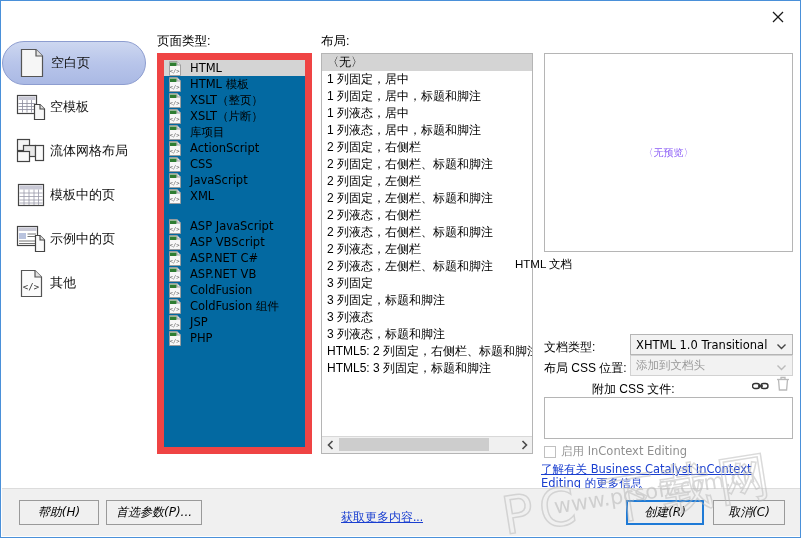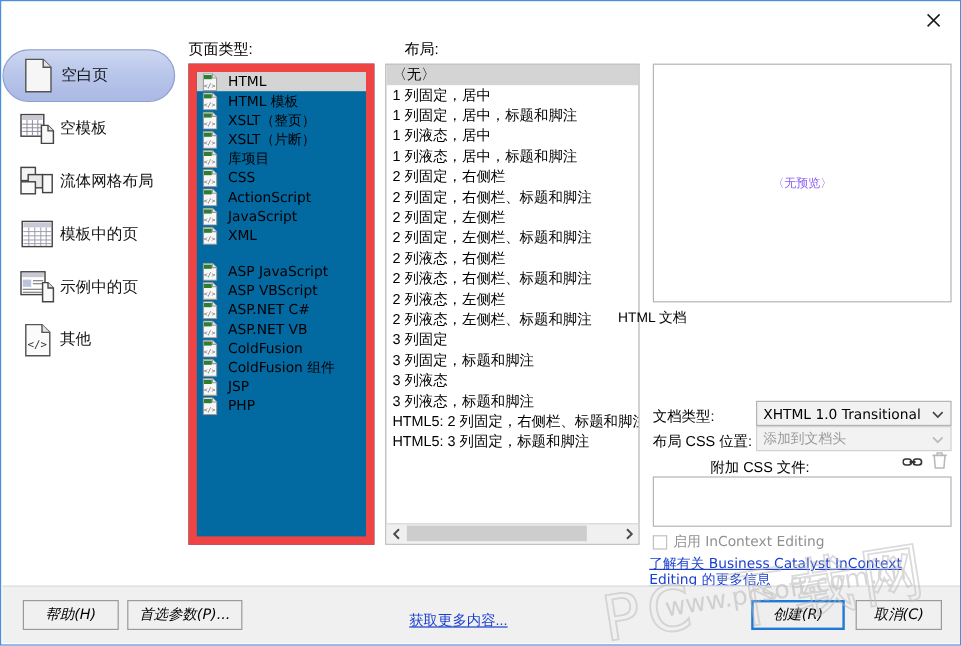--- a/index.html
+++ b/index.html
@@ -305,21 +305,21 @@
     <div id="title-text">新建文档</div>
     <div id="close-btn">
       <svg width="12" height="12" viewBox="0 0 12 12" aria-hidden="true">
         <line x1="1" y1="1" x2="11" y2="11" stroke="#1a1a1a" stroke-width="1.3"></line>
         <line x1="11" y1="1" x2="1" y2="11" stroke="#1a1a1a" stroke-width="1.3"></line>
       </svg>
     </div>
   </div>
 
   <div class="col-label" style="left:156px; top:32px;">页面类型:</div>
-  <div class="col-label" style="left:336px; top:32px;text-align:center;">布局:</div>
+  <div class="col-label" style="left:320px; top:32px;text-align:center;">布局:</div>
 
   <div id="category-list">
       <div class="cat-item selected">
         <span class="cat-icon">
           <svg width="26" height="30" viewBox="0 0 26 30">
             <path d="M2.5 1.5 H17 L23.5 8 V28.5 H2.5 Z" fill="#f6f6f6" stroke="#555" stroke-width="1.2"></path>
             <path d="M17 1.5 V8 H23.5" fill="#e2e2e2" stroke="#555" stroke-width="1.2"></path>
           </svg>
         </span>
         <span class="cat-text">空白页</span>
@@ -449,30 +449,30 @@
           </svg></span>
         <span class="pt-label">库项目</span>
       </div>
       <div class="pt-item">
         <span class="pt-icon"><svg width="15" height="15" viewBox="0 0 15 15">
             <path d="M1.5 0.5 H9 L12.5 4 V14.5 H1.5 Z" fill="#f7f7f7" stroke="#9a9a9a" stroke-width="0.9"></path>
             <path d="M9 0.5 V4 H12.5" fill="#e6e6e6" stroke="#9a9a9a" stroke-width="0.9"></path>
             <rect x="2" y="1.5" width="6.5" height="3.5" fill="#2f7d32"></rect>
             <text x="6.6" y="12" font-size="5.4" text-anchor="middle" fill="#5a5a5a" font-family="DejaVu Sans Mono, monospace">&lt;/&gt;</text>
           </svg></span>
+        <span class="pt-label">ActionScript</span>
+      </div>
+      <div class="pt-item">
+        <span class="pt-icon"><svg width="15" height="15" viewBox="0 0 15 15">
+            <path d="M1.5 0.5 H9 L12.5 4 V14.5 H1.5 Z" fill="#f7f7f7" stroke="#9a9a9a" stroke-width="0.9"></path>
+            <path d="M9 0.5 V4 H12.5" fill="#e6e6e6" stroke="#9a9a9a" stroke-width="0.9"></path>
+            <rect x="2" y="1.5" width="6.5" height="3.5" fill="#2f7d32"></rect>
+            <text x="6.6" y="12" font-size="5.4" text-anchor="middle" fill="#5a5a5a" font-family="DejaVu Sans Mono, monospace">&lt;/&gt;</text>
+          </svg></span>
         <span class="pt-label">CSS</span>
-      </div>
-      <div class="pt-item">
-        <span class="pt-icon"><svg width="15" height="15" viewBox="0 0 15 15">
-            <path d="M1.5 0.5 H9 L12.5 4 V14.5 H1.5 Z" fill="#f7f7f7" stroke="#9a9a9a" stroke-width="0.9"></path>
-            <path d="M9 0.5 V4 H12.5" fill="#e6e6e6" stroke="#9a9a9a" stroke-width="0.9"></path>
-            <rect x="2" y="1.5" width="6.5" height="3.5" fill="#2f7d32"></rect>
-            <text x="6.6" y="12" font-size="5.4" text-anchor="middle" fill="#5a5a5a" font-family="DejaVu Sans Mono, monospace">&lt;/&gt;</text>
-          </svg></span>
-        <span class="pt-label">ActionScript</span>
       </div>
       <div class="pt-item">
         <span class="pt-icon"><svg width="15" height="15" viewBox="0 0 15 15">
             <path d="M1.5 0.5 H9 L12.5 4 V14.5 H1.5 Z" fill="#f7f7f7" stroke="#9a9a9a" stroke-width="0.9"></path>
             <path d="M9 0.5 V4 H12.5" fill="#e6e6e6" stroke="#9a9a9a" stroke-width="0.9"></path>
             <rect x="2" y="1.5" width="6.5" height="3.5" fill="#2f7d32"></rect>
             <text x="6.6" y="12" font-size="5.4" text-anchor="middle" fill="#5a5a5a" font-family="DejaVu Sans Mono, monospace">&lt;/&gt;</text>
           </svg></span>
         <span class="pt-label">JavaScript</span>
       </div>

